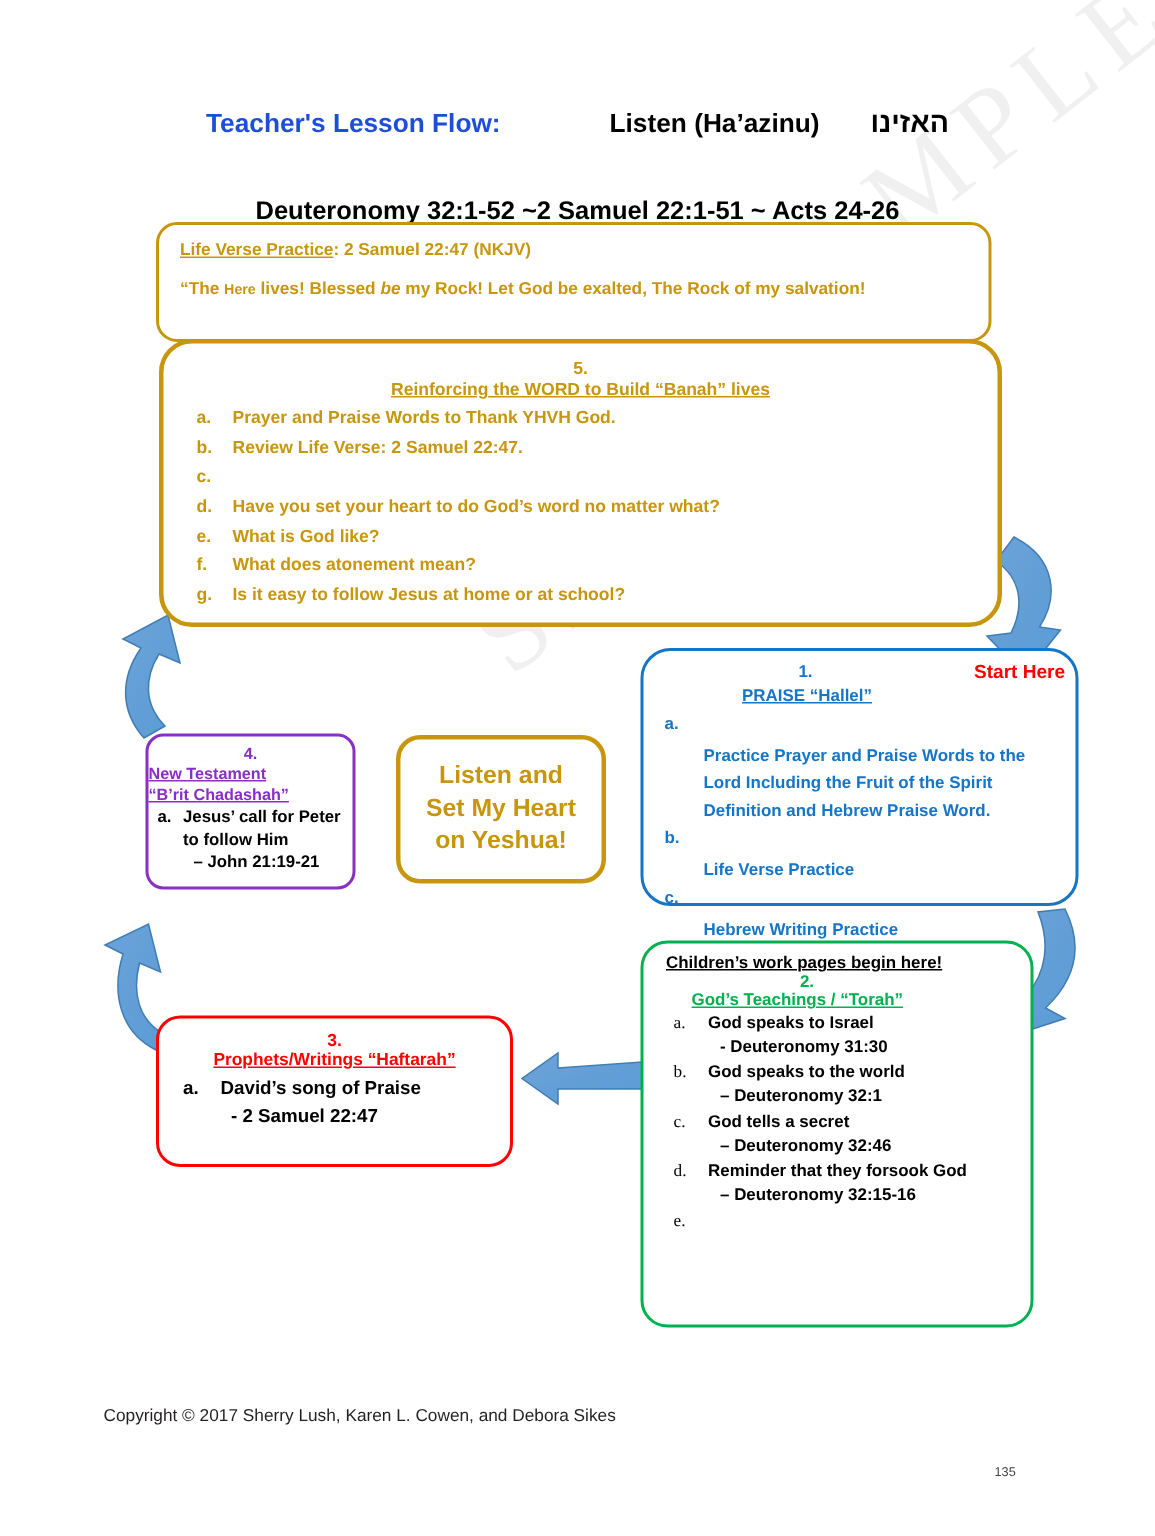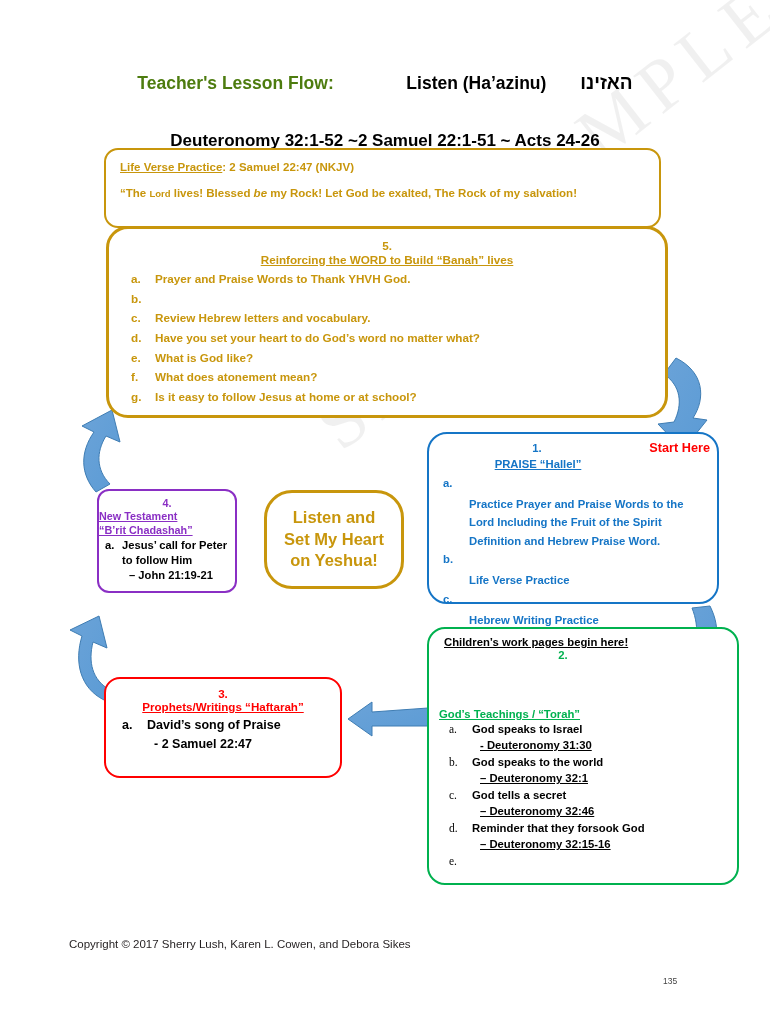--- a/index.html
+++ b/index.html
@@ -24,21 +24,21 @@
   }
   .wm1{left:470px;top:180px;}
   .wm2{left:300px;top:400px;}
 
   
   .title-line{
     position:absolute;left:0;right:0;text-align:center;
     font-weight:bold;
   }
   #t1{top:72px;font-size:17.5px;}
-  #t1 .red{color:#4d7c0f;}
+  #t1 .red{color:#1d4ed8;}
   #t1 .blk{color:#000;margin-left:29px;}
   #t1 .heb{font-size:19px;}
   #t2{top:131px;font-size:17px;color:#000;}
 
   
   .box{position:absolute;box-sizing:border-box;background:#fff;}
 
   
   #life-verse{
     left:104px;top:148px;width:557px;height:80px;
@@ -75,32 +75,32 @@
   #box1 .num{position:absolute;left:0;right:72px;text-align:center;}
   #box1 .start{position:absolute;right:7px;top:-1px;color:#ff0000;font-size:12.7px;}
   #box1 .hd{text-align:center;text-decoration:underline;margin:0 70px 0 0;}
   #box1 ol{list-style:none;margin:4px 0 0 0;padding:0 0 0 14px;}
   #box1 li{display:flex;line-height:1.63;}
   #box1 li .mk{width:26px;flex:0 0 26px;}
   #box1 li .tx{max-width:232px;margin-top:21px;}
 
   
   #box2{
-    left:427px;top:627px;width:312px;height:258px;
+    left:427px;top:627px;width:262px;height:258px;
     border:2.7px solid #00b14f;border-radius:18px;
     font-size:11.3px;padding:7px 0 0 0;color:#000;
   }
   #box2 .kids{padding-left:15px;font-weight:bold;text-decoration:underline;color:#000;}
   #box2 .num{text-align:center;color:#00b14f;font-weight:bold;margin-top:1px;padding-right:40px;}
-  #box2 .hd{padding-left:10px;color:#00b14f;font-weight:bold;text-decoration:underline;margin-top:47px;}
+  #box2 .hd{padding-left:32px;color:#00b14f;font-weight:bold;text-decoration:underline;}
   #box2 ol{list-style:none;margin:1px 0 0 0;padding:0 0 0 20px;}
   #box2 li{display:flex;line-height:1.42;margin-top:1px;}
   #box2 li .mk{width:23px;flex:0 0 23px;font-family:"Liberation Serif",serif;font-size:11.5px;}
   #box2 li .tx{font-weight:bold;}
-  #box2 li .ref{font-weight:bold;display:block;padding-left:8px;text-decoration:underline;}
+  #box2 li .ref{font-weight:bold;display:block;padding-left:8px;}
 
   
   #box3{
     left:104px;top:677px;width:238px;height:101px;
     border:2.6px solid #ff0000;border-radius:16px;
     padding:8px 0 0 0;font-size:11.6px;
   }
   #box3 .num{text-align:center;color:#ff0000;font-weight:bold;}
   #box3 .hd{text-align:center;color:#ff0000;font-weight:bold;text-decoration:underline;}
   #box3 ol{list-style:none;margin:3px 0 0 0;padding:0 0 0 16px;}
@@ -117,21 +117,21 @@
   #box4 .num{text-align:center;color:#8a2fc4;font-weight:bold;}
   #box4 .hd{text-align:left;color:#8a2fc4;font-weight:bold;text-decoration:underline;line-height:1.3;}
   #box4 ol{list-style:none;margin:1px 0 0 0;padding:0 0 0 6px;}
   #box4 li{display:flex;color:#000;font-weight:bold;font-size:11.2px;line-height:1.35;}
   #box4 li .mk{width:17px;flex:0 0 17px;}
   #box4 li .ref{display:block;padding-left:7px;}
 
   
   #center-box{
     left:264px;top:490px;width:140px;height:99px;
-    border:3px solid #c8960c;border-radius:28px;
+    border:3px solid #c8960c;border-radius:16px;
     color:#c8960c;font-size:16.5px;font-weight:bold;
     display:flex;align-items:center;justify-content:center;
     text-align:center;line-height:1.32;
   }
 
   
   .arrow{position:absolute;pointer-events:none;}
 
   
   #copyright{
@@ -187,38 +187,38 @@
     <g>
       <path d="M96,492 C80,474 80,452 94,432 L82,426 L112,410 L120,442 L106,436 C96,452 96,470 110,484 Z" fill="url(#ag)" stroke="#3f7db3" stroke-width="1"></path>
     </g>
   </svg>
 
   <div class="box" id="life-verse">
     <div>
       <span class="u">Life Verse Practice</span><span>: 2 Samuel 22:47 (NKJV)</span>
     </div>
     <div class="ln2">
-      <span>“The </span><span class="sc">Lord</span><span> lives! Blessed </span><span class="it">be</span><span> my Rock! Let God be exalted, The Rock of my salvation!</span>
+      <span>“The </span><span class="sc">Here</span><span> lives! Blessed </span><span class="it">be</span><span> my Rock! Let God be exalted, The Rock of my salvation!</span>
     </div>
   </div>
 
   <div class="box" id="box5">
     <div class="num">5.</div>
     <div class="hd">Reinforcing the WORD to Build “Banah” lives</div>
     <ol>
       <li>
           <span class="mk">a.</span>
           <span class="tx">Prayer and Praise Words to Thank YHVH God.</span>
         </li>
       <li>
           <span class="mk">b.</span>
+          <span class="tx">Review Life Verse: 2 Samuel 22:47.</span>
         </li>
       <li>
           <span class="mk">c.</span>
-          <span class="tx">Review Hebrew letters and vocabulary.</span>
         </li>
       <li>
           <span class="mk">d.</span>
           <span class="tx">Have you set your heart to do God’s word no matter what?</span>
         </li>
       <li>
           <span class="mk">e.</span>
           <span class="tx">What is God like?</span>
         </li>
       <li>

